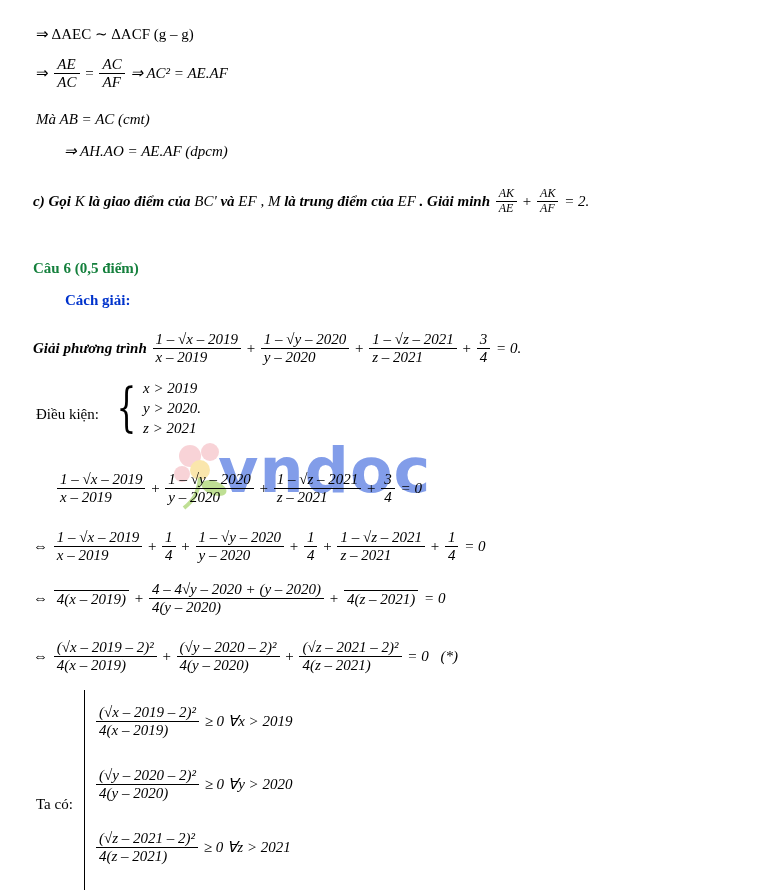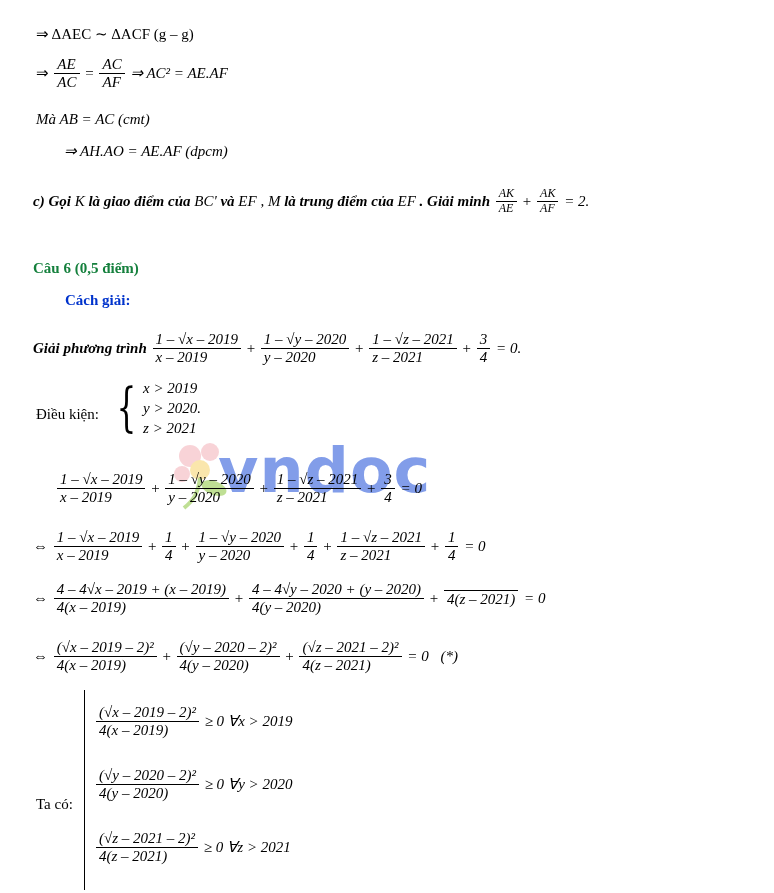--- a/index.html
+++ b/index.html
@@ -261,21 +261,20 @@
       <span class="frac">
         <span class="num">1</span>
         <span class="den">4</span>
       </span>
       <span class="it">= 0</span>
     </div>
 
     <div class="line" style="left:33px; top:582px;">
       <span>⇔</span>
       <span class="frac">
-        <span class="num">4 – 4√x – 2019 + (x – 2019)</span>
         <span class="den">4(x – 2019)</span>
       </span>
       <span>+</span>
       <span class="frac">
         <span class="num">4 – 4√y – 2020 + (y – 2020)</span>
         <span class="den">4(y – 2020)</span>
       </span>
       <span>+</span>
       <span class="frac">
         <span class="den">4(z – 2021)</span>

